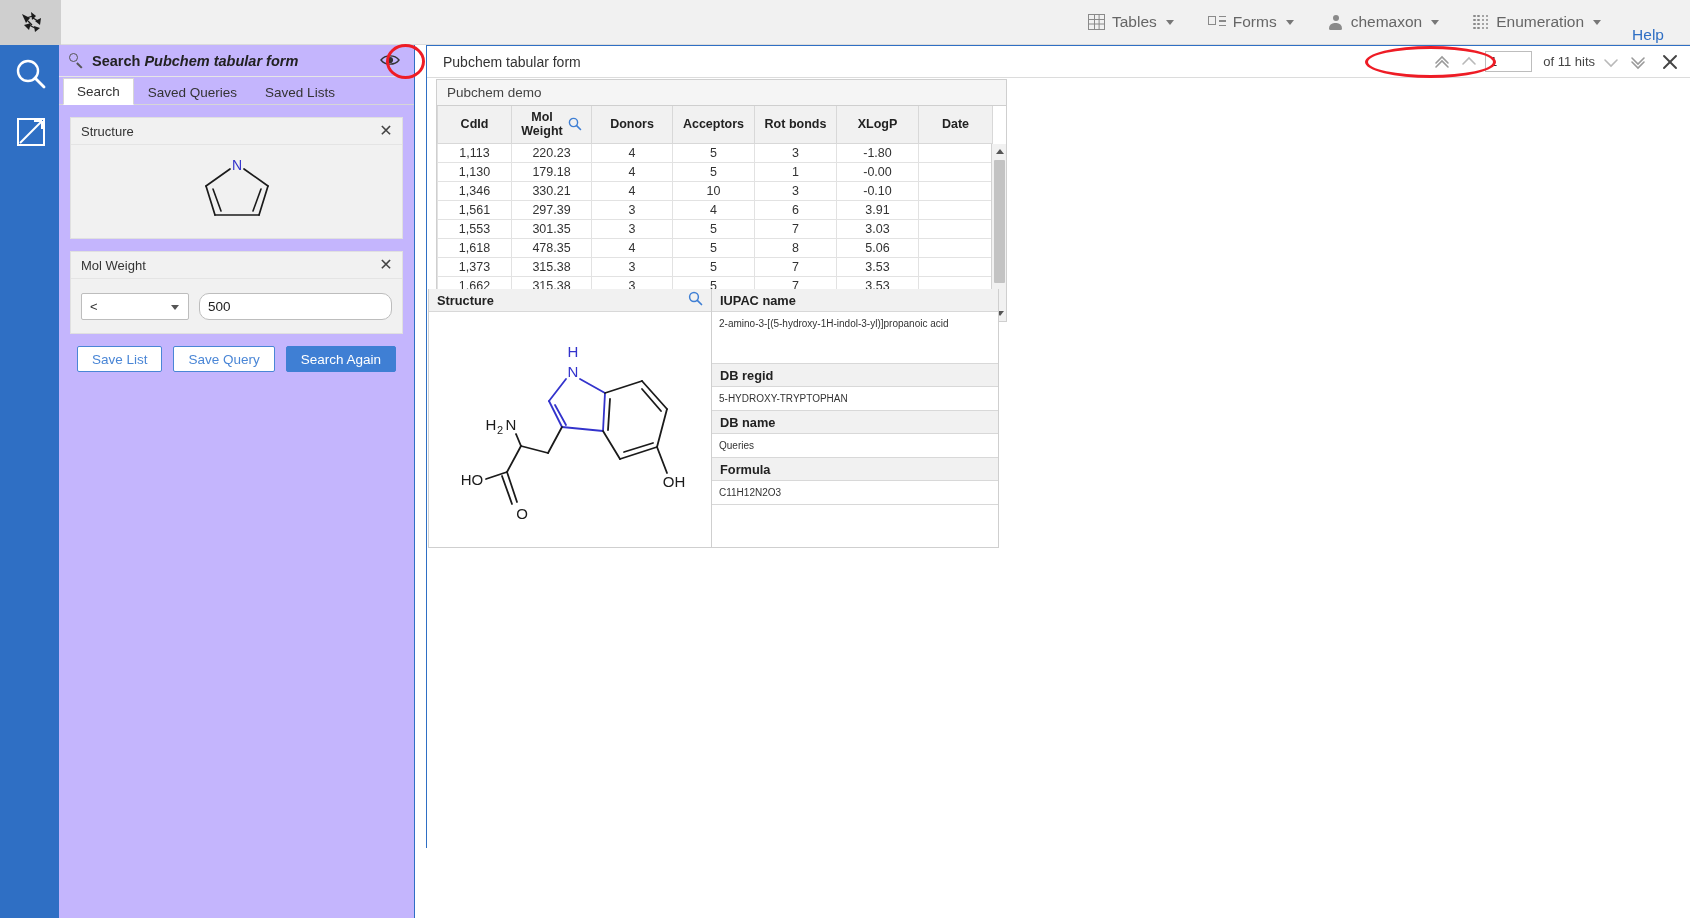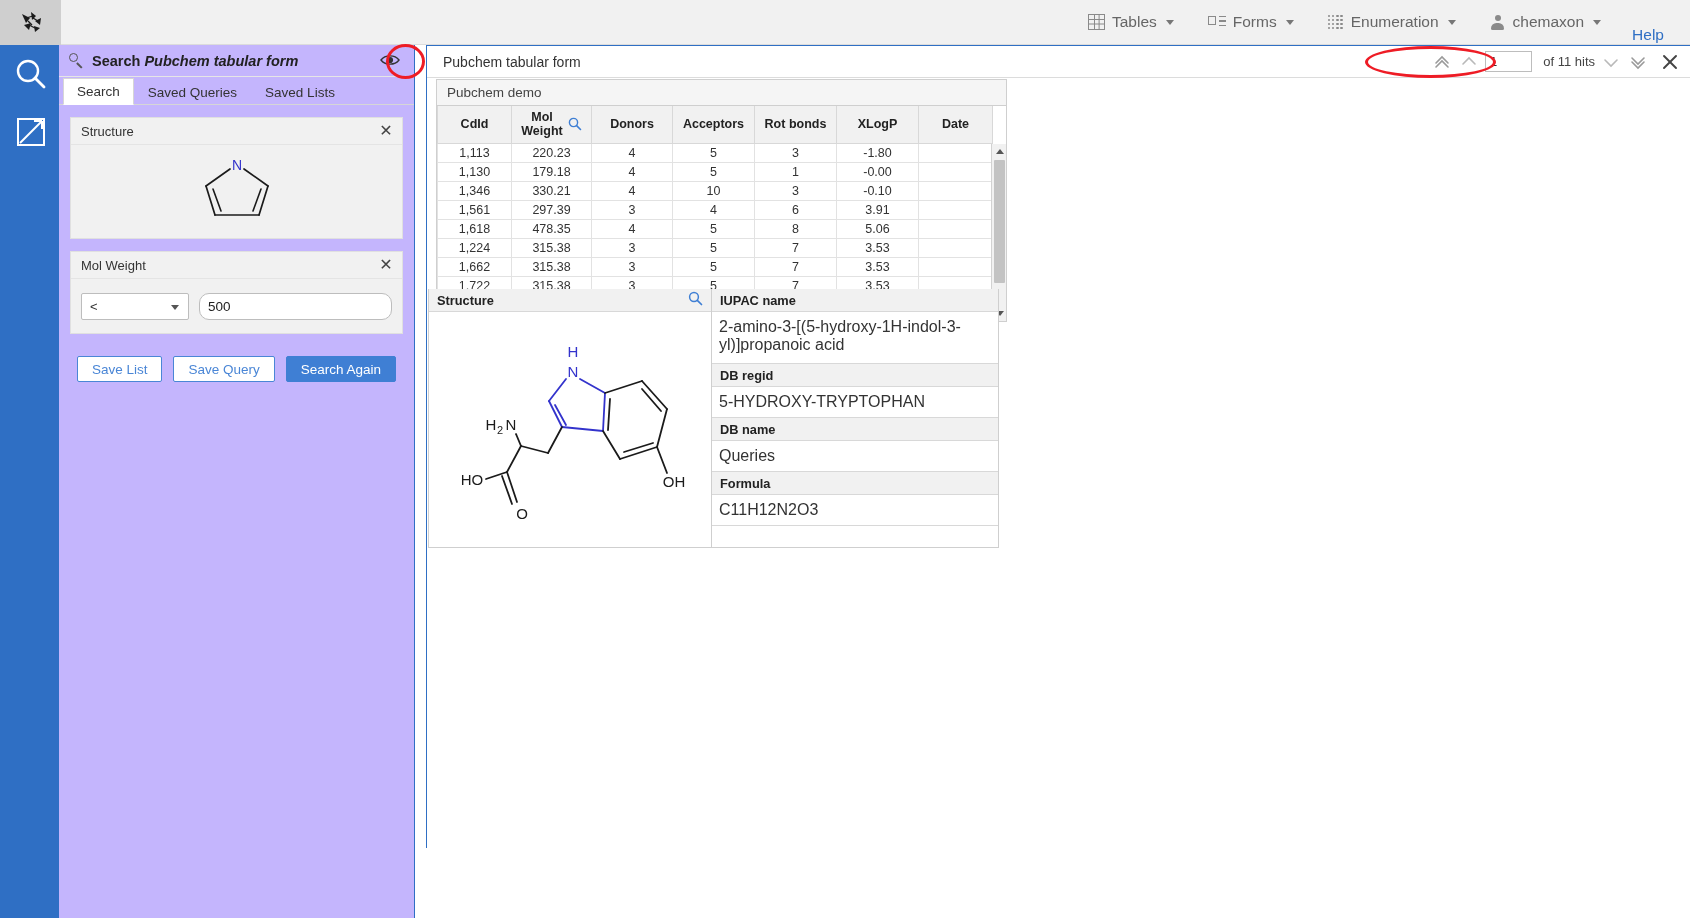--- a/index.html
+++ b/index.html
@@ -130,21 +130,21 @@
   }
   .gear { margin-left: auto; width: 20px; height: 20px; cursor: pointer; }
 
   .mw-row { height: 54px; display: flex; align-items: center; padding: 0 10px; gap: 10px; }
   .txtinput {
     height: 27px; background: #fff; border: 1px solid #bdbdbd; border-radius: 10px;
     font-size: 13.5px; color: #222; padding: 0 8px; outline: none;
     font-family: "Liberation Sans", sans-serif;
   }
 
-  .btnrow { display: flex; justify-content: center; gap: 11px; margin-top: 22px; }
+  .btnrow { display: flex; justify-content: center; gap: 11px; margin-top: 12px; }
   .btn {
     height: 26px; padding: 0 14px; font-size: 13.5px; border-radius: 2px;
     display: flex; align-items: center; justify-content: center; cursor: pointer;
     font-family: "Liberation Sans", sans-serif;
   }
   .btn-outline { background: #fff; border: 1px solid #4a86d6; color: #4a86d6; }
   .btn-primary { background: #3f7fd4; border: 1px solid #3f7fd4; color: #fff; }
 
   
   .formpanel {
@@ -215,21 +215,21 @@
   }
   .detail-left { width: 283px; border-right: 1px solid #cfcfcf; }
   .detail-right { flex: 1; }
   .d-head {
     height: 23px; background: #f1f1f1; border-bottom: 1px solid #d8d8d8;
     display: flex; align-items: center; padding: 0 8px; font-size: 12.8px;
     color: #222; font-weight: bold; position: relative;
   }
   .d-head .mag { margin-left: auto; cursor: pointer; }
   .d-val {
-    font-size: 16px; color: #333; padding: 6px 7px;
+    font-size: 10px; color: #333; padding: 6px 7px;
     border-bottom: 1px solid #d8d8d8; background: #fff;
   }
   .d-val.tall { height: 52px; }
   .structpane { height: 235px; display: flex; align-items: center; justify-content: center; }
 
   
   .ellipse { position: absolute; border: 3.5px solid #ee1c25; border-radius: 50%; pointer-events: none; }
 </style>
 </head>
 <body>
@@ -283,45 +283,45 @@
           <span class="box"></span>
             <span class="l1"></span>
             <span class="l2"></span>
             <span class="l3"></span>
         </span>
         <span>Forms</span>
         <span class="caret"></span>
       </div>
 
       <div class="topnav-item">
+        <span class="ic-user"></span>
+        <span>chemaxon</span>
+        <span class="caret"></span>
+      </div>
+
+      <div class="topnav-item">
         <span class="ic-dots">
           <i></i>
             <i></i>
             <i></i>
             <i></i>
             <i></i>
             <i></i>
             <i></i>
             <i></i>
           <i></i>
             <i></i>
             <i></i>
             <i></i>
             <i></i>
             <i></i>
             <i></i>
             <i></i>
         </span>
         <span>Enumeration</span>
-        <span class="caret"></span>
-      </div>
-
-      <div class="topnav-item">
-        <span class="ic-user"></span>
-        <span>chemaxon</span>
         <span class="caret"></span>
       </div>
 
       <div class="topnav-help">Help</div>
     </div>
   </div>
 
   <div class="searchpanel">
 
     <div class="searchpanel-head">
@@ -531,30 +531,39 @@
               <tr>
                 <td>1,561</td>
                 <td>297.39</td>
                 <td>3</td>
                 <td>4</td>
                 <td>6</td>
                 <td>3.91</td>
                 <td></td>
               </tr>
               <tr>
+                <td>1,553</td>
+                <td>301.35</td>
+                <td>3</td>
+                <td>5</td>
+                <td>7</td>
+                <td>3.03</td>
+                <td></td>
+              </tr>
+              <tr>
                 <td>1,618</td>
                 <td>478.35</td>
                 <td>4</td>
                 <td>5</td>
                 <td>8</td>
                 <td>5.06</td>
                 <td></td>
               </tr>
               <tr>
-                <td>1,224</td>
+                <td>1,373</td>
                 <td>315.38</td>
                 <td>3</td>
                 <td>5</td>
                 <td>7</td>
                 <td>3.53</td>
                 <td></td>
               </tr>
               <tr>
                 <td>1,662</td>
                 <td>315.38</td>

